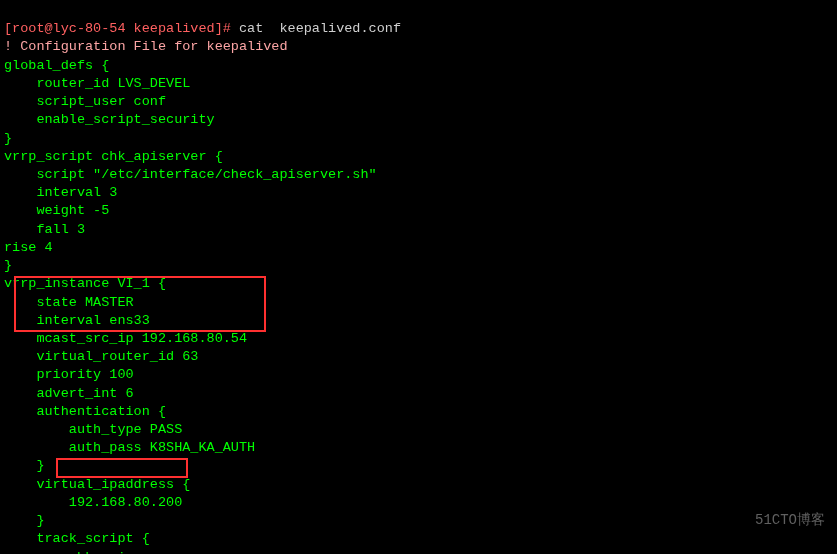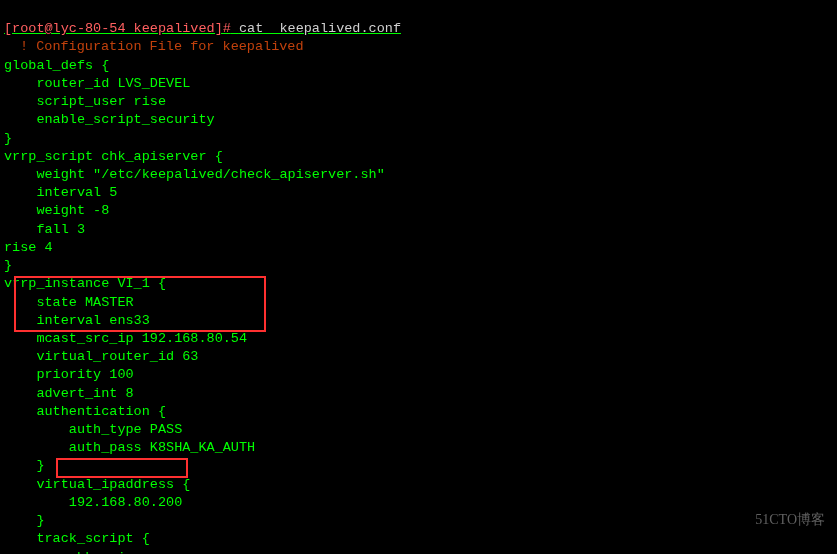--- a/index.html
+++ b/index.html
@@ -11,75 +11,75 @@
       line-height: 1.35;
       width: 837px;
       height: 554px;
       overflow: hidden;
       padding: 2px 4px;
       position: relative;
     }
     .term { white-space: pre; }
     .prompt-user { color: #ff6060; }
     .prompt-cmd { color: #d0d0d0; }
-    .comment { color: #c2410c; margin-left: 16px; }
+    .comment { color: #fca5a5; }
     .highlight-box-1 {
       position: absolute;
       border: 2px solid #ff3030;
       left: 14px;
       top: 276px;
       width: 252px;
       height: 56px;
       pointer-events: none;
     }
     .highlight-box-2 {
       position: absolute;
       border: 2px solid #ff3030;
       left: 56px;
       top: 458px;
       width: 132px;
       height: 20px;
       pointer-events: none;
     }
-    .prompt-line { display: inline; text-decoration: underline; }
+    .prompt-line { display: inline; }
     .watermark {
       position: absolute;
       right: 12px;
       bottom: 24px;
       color: #606060;
       font-size: 14px;
-      font-family: Liberation Serif, serif;
+      font-family: Liberation Mono, monospace;
       pointer-events: none;
     }
   </style>
 </head>
 <body>
 
 <div class="term">
 <span class="prompt-line"><span class="prompt-user">[root@lyc-80-54 keepalived]#</span> <span class="prompt-cmd">cat  keepalived.conf</span></span>
 <span class="comment">! Configuration File for keepalived</span>
 <span>global_defs {</span>
 <span>    router_id LVS_DEVEL</span>
-<span>    script_user rise</span>
+<span>    script_user conf</span>
 <span>    enable_script_security</span>
 <span>}</span>
 <span>vrrp_script chk_apiserver {</span>
-<span>    weight "/etc/keepalived/check_apiserver.sh"</span>
-<span>    interval 5</span>
-<span>    weight -8</span>
+<span>    script "/etc/interface/check_apiserver.sh"</span>
+<span>    interval 3</span>
+<span>    weight -5</span>
 <span>    fall 3</span>
 <span>rise 4</span>
 <span>}</span>
 <span>vrrp_instance VI_1 {</span>
 <span>    state MASTER</span>
 <span>    interval ens33</span>
 <span>    mcast_src_ip 192.168.80.54</span>
 <span>    virtual_router_id 63</span>
 <span>    priority 100</span>
-<span>    advert_int 8</span>
+<span>    advert_int 6</span>
 <span>    authentication {</span>
 <span>        auth_type PASS</span>
 <span>        auth_pass K8SHA_KA_AUTH</span>
 <span>    }</span>
 <span>    virtual_ipaddress {</span>
 <span>        192.168.80.200</span>
 <span>    }</span>
 <span>    track_script {</span>
 <span>        chk_apiserver</span>
 

